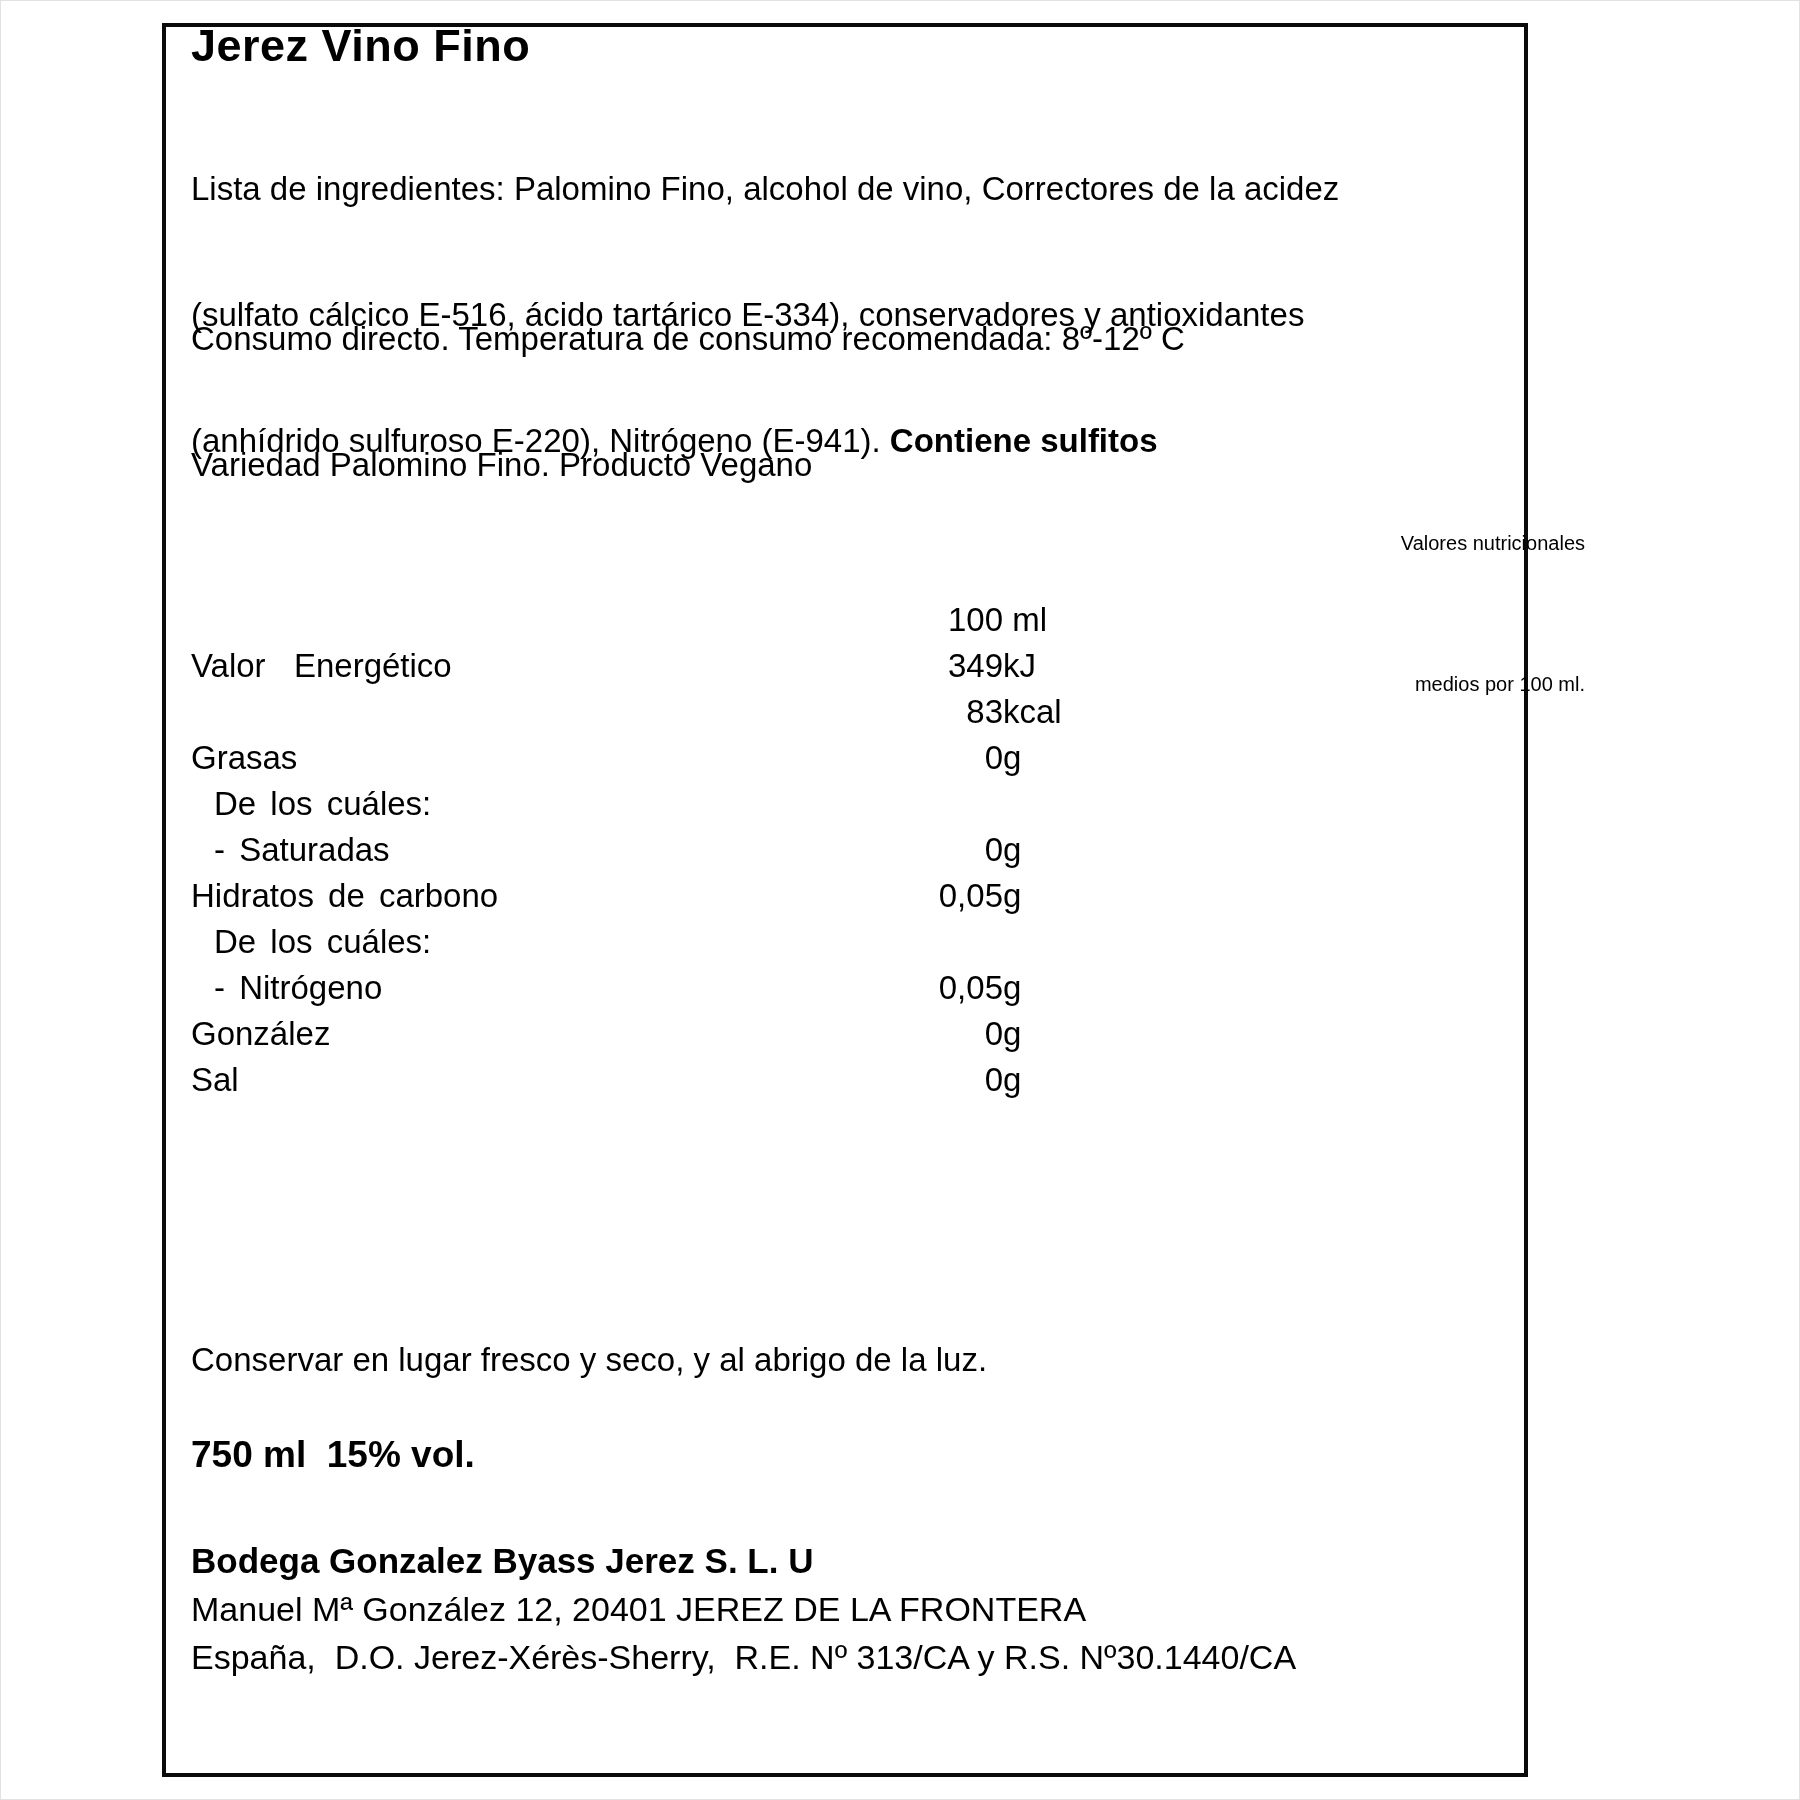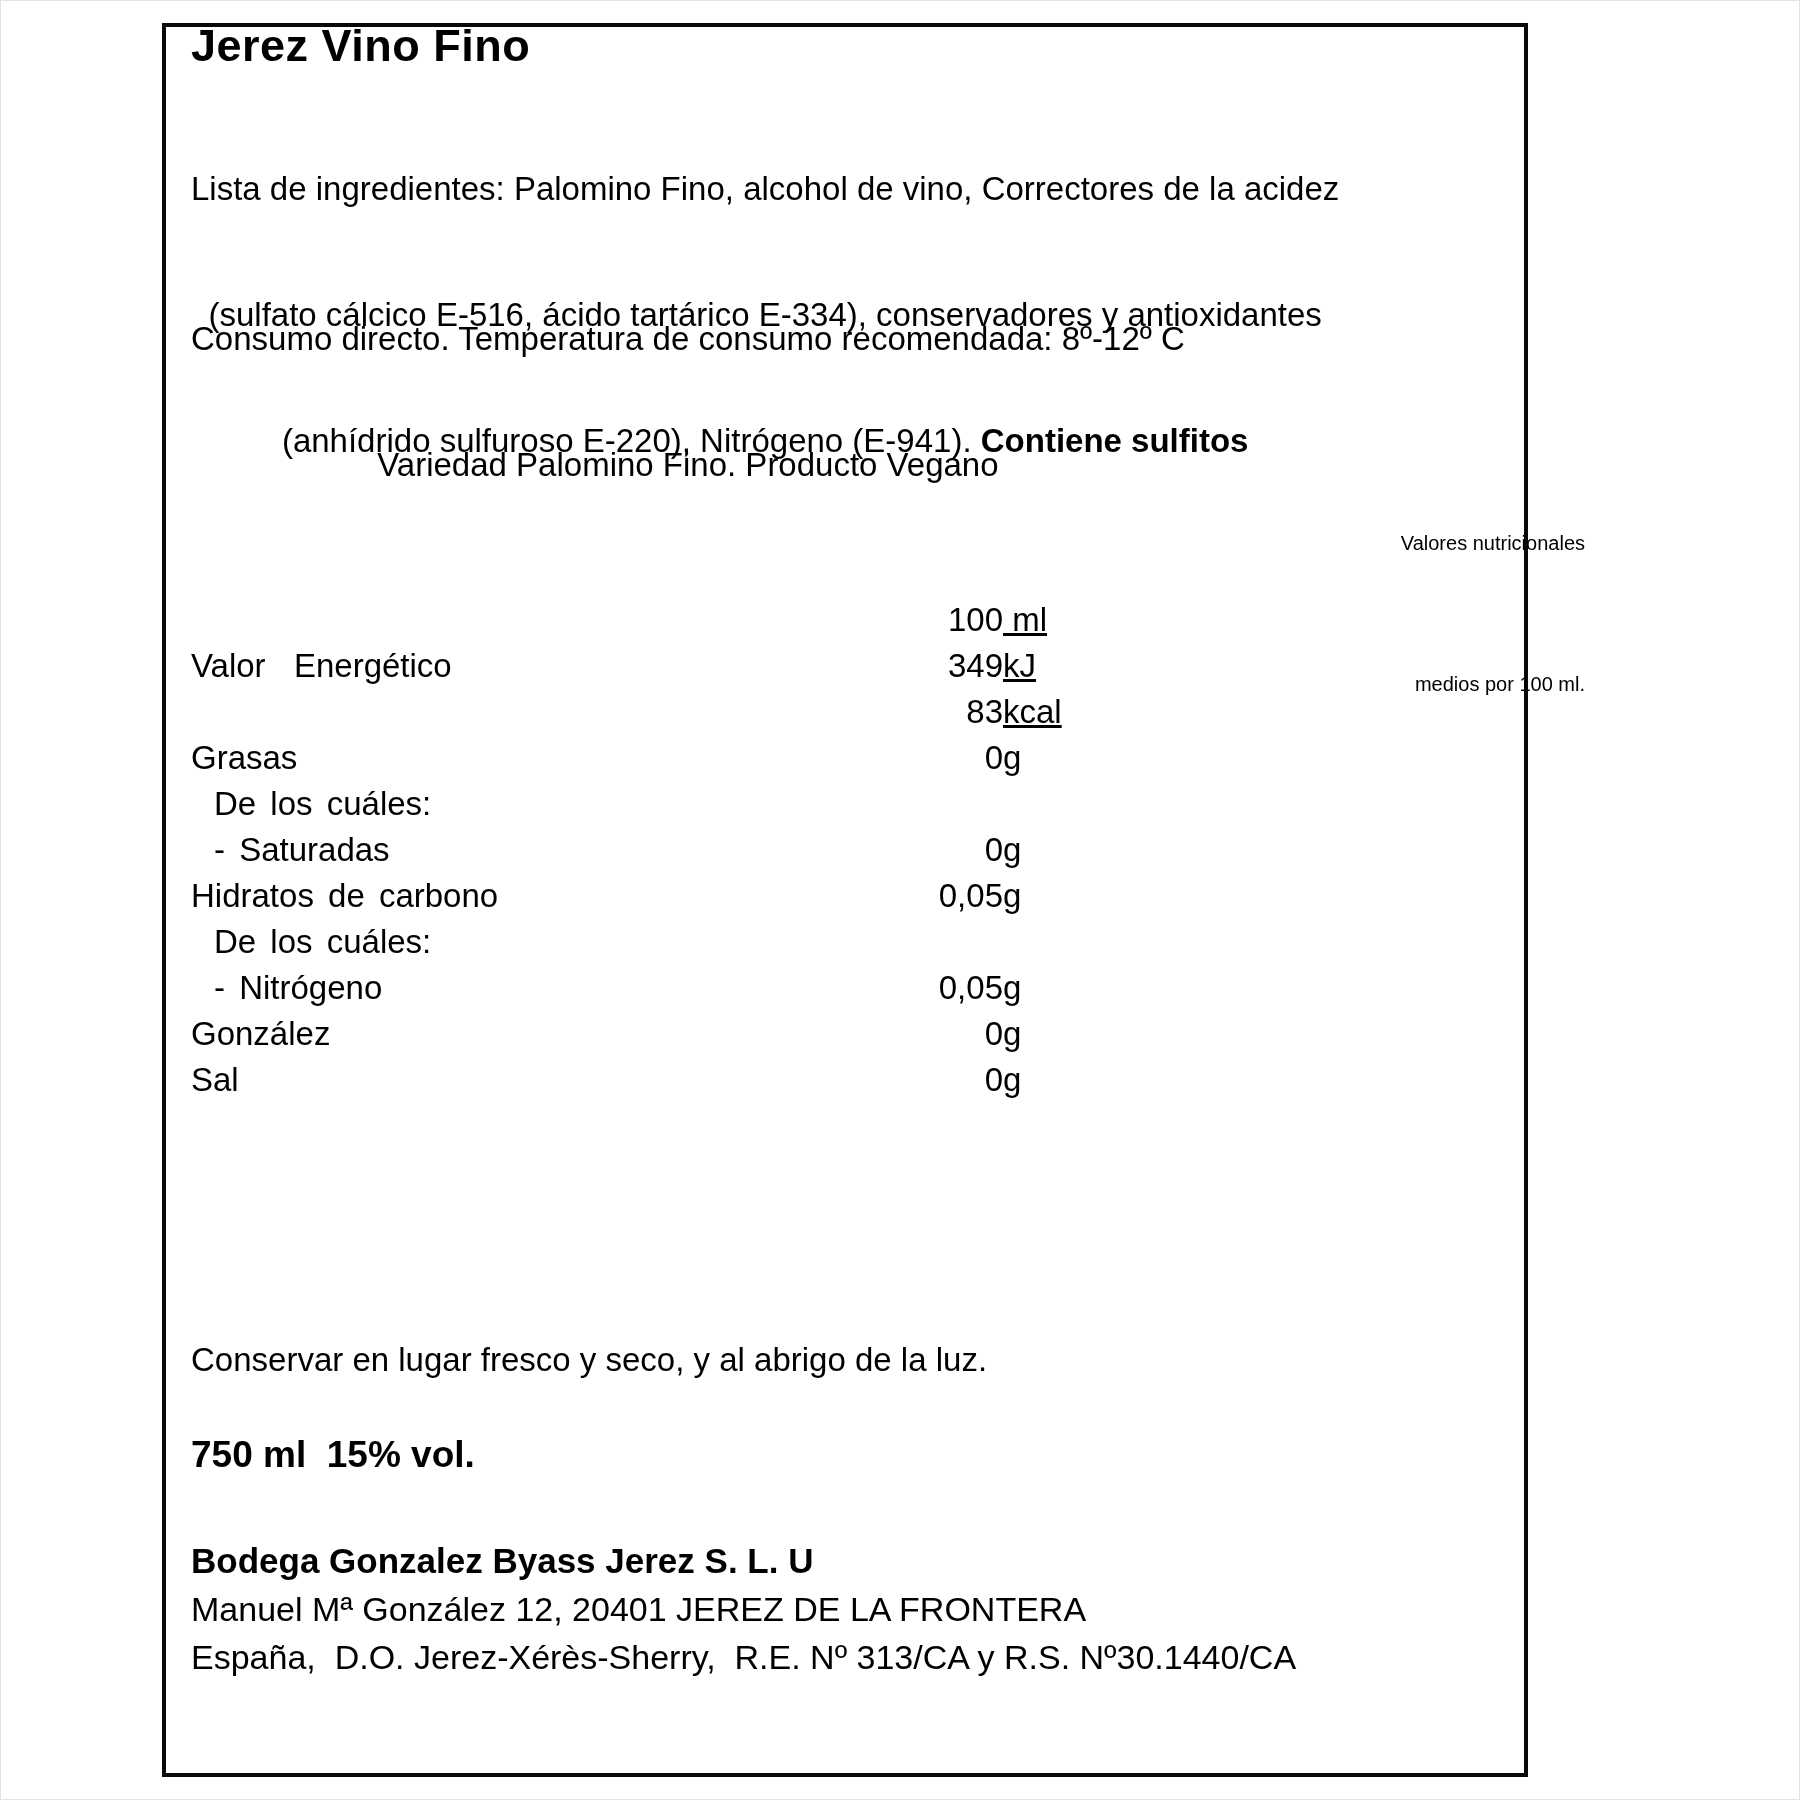--- a/index.html
+++ b/index.html
@@ -24,21 +24,21 @@
   .abs { position: absolute; }
 
   .title {
     left: 25px; top: -6px;
     font-size: 45px; font-weight: bold;
     line-height: 50px;
     letter-spacing: 0.5px;
     white-space: pre;
   }
 
-  .para { font-size: 33px; line-height: 42px; white-space: pre; text-align: center; }
+  .para { font-size: 33px; line-height: 42px; white-space: pre; }
   .ingredients { left: 25px; top: 57px; }
   .consumption { left: 25px; top: 207px; }
 
   .values-header {
     left: 219px; top: 399px;
     width: 1200px;
     text-align: right;
     font-size: 20px; line-height: 47px;
     white-space: pre;
   }
@@ -56,21 +56,20 @@
     flex: 0 0 192px;
     text-align: right;
     font-size: 33px;
     white-space: pre;
   }
   .nunit {
     flex: 1 1 auto;
     text-align: left;
     font-size: 33px;
     white-space: pre;
-    text-decoration: underline;
   }
 
   .storage { left: 25px; top: 1312px; }
 
   .volume {
     left: 25px; top: 1406px;
     font-size: 37px; font-weight: bold;
     line-height: 44px;
     white-space: pre;
   }

